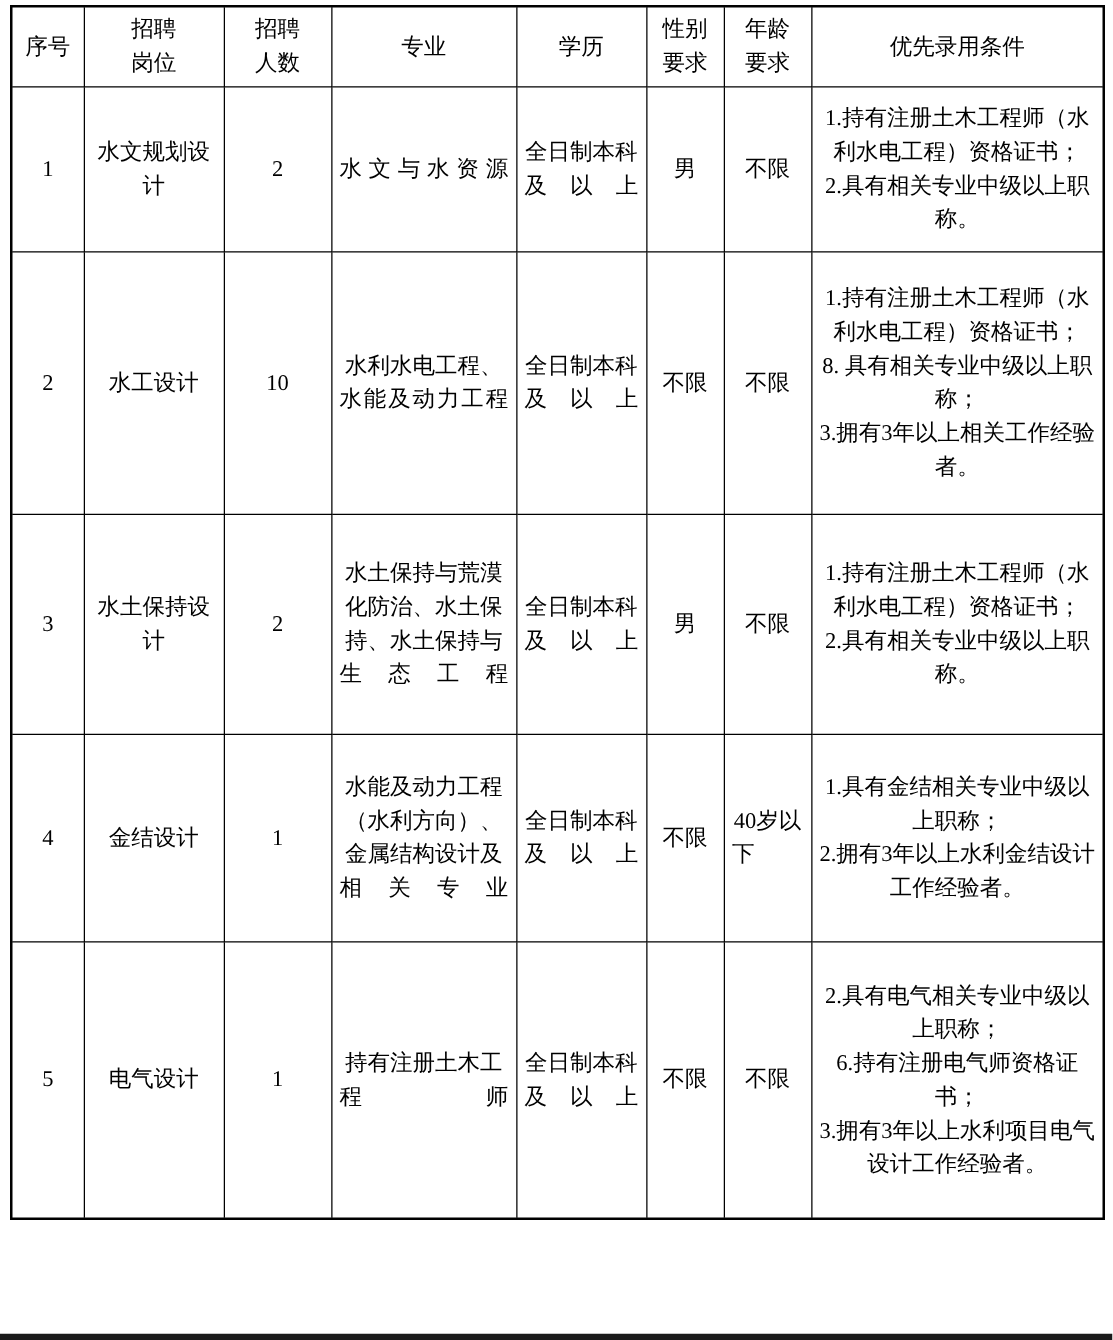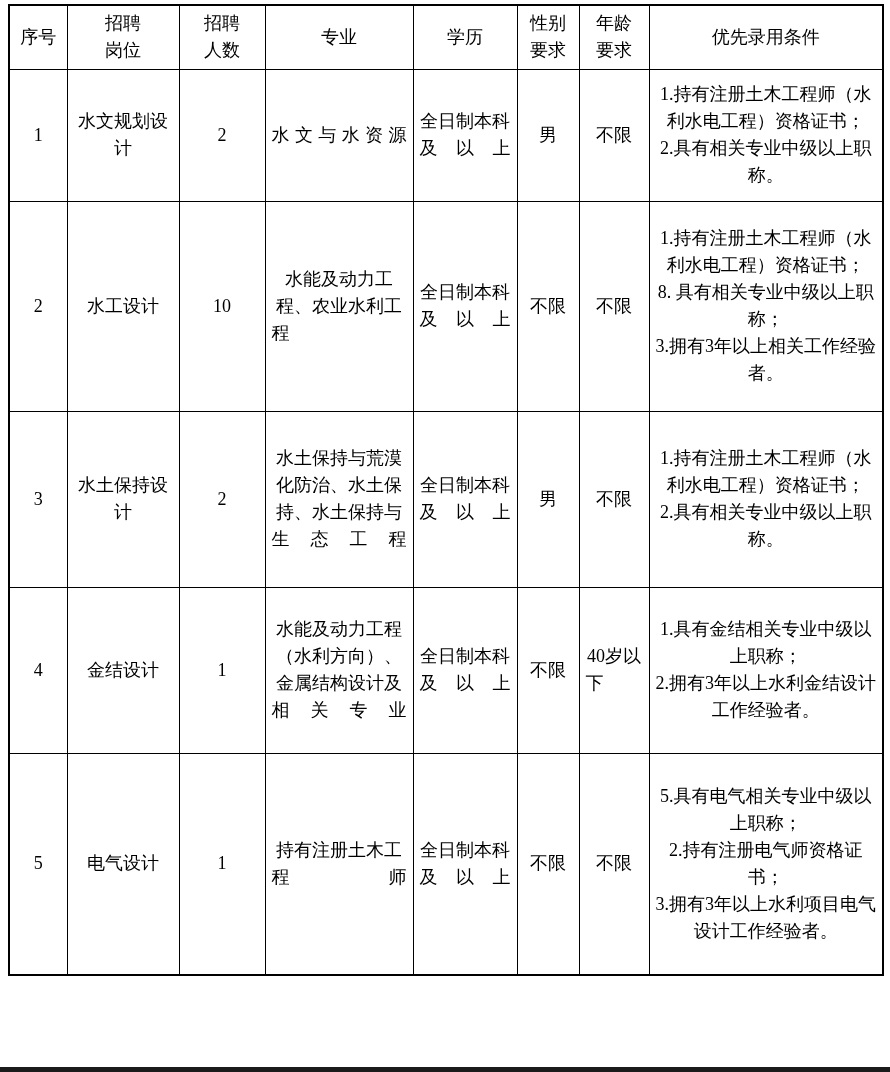--- a/index.html
+++ b/index.html
@@ -155,21 +155,21 @@
         <td class="cond">
           <span class="cond-line">1.持有注册土木工程师（水利水电工程）资格证书；</span>
           <span class="cond-line">2.具有相关专业中级以上职称。</span>
         </td>
       </tr>
 
       <tr style="height:210px;">
         <td>2</td>
         <td class="post">水工设计</td>
         <td>10</td>
-        <td class="major">水能及动力工程、农业水利工程</td>
+        <td class="major">水利水电工程、水能及动力工程</td>
         <td class="edu">全日制本科及以上</td>
         <td>不限</td>
         <td>不限</td>
         <td class="cond">
           <span class="cond-line">1.持有注册土木工程师（水利水电工程）资格证书；</span>
           <span class="cond-line">8. 具有相关专业中级以上职称；</span>
           <span class="cond-line">3.拥有3年以上相关工作经验者。</span>
         </td>
       </tr>
 
@@ -203,22 +203,22 @@
 
       <tr style="height:222px;">
         <td>5</td>
         <td class="post">电气设计</td>
         <td>1</td>
         <td class="major">持有注册土木工程师</td>
         <td class="edu">全日制本科及以上</td>
         <td>不限</td>
         <td>不限</td>
         <td class="cond">
-          <span class="cond-line">5.具有电气相关专业中级以上职称；</span>
-          <span class="cond-line">2.持有注册电气师资格证书；</span>
+          <span class="cond-line">2.具有电气相关专业中级以上职称；</span>
+          <span class="cond-line">6.持有注册电气师资格证书；</span>
           <span class="cond-line">3.拥有3年以上水利项目电气设计工作经验者。</span>
         </td>
       </tr>
 
     </tbody>
   </table>
 
 
   <div class="bottom-rule"></div>
 </div>

